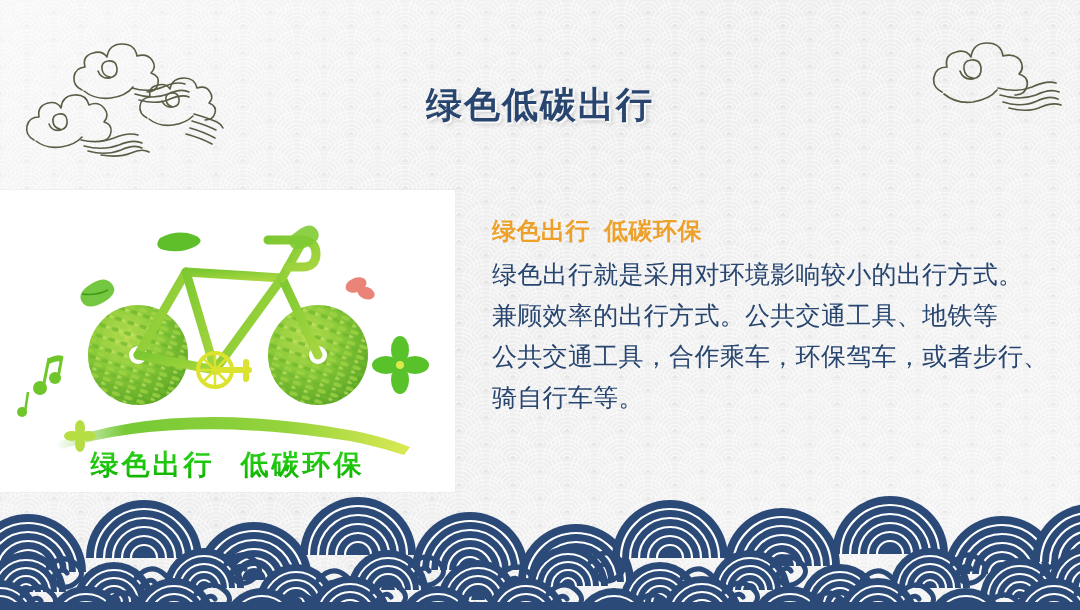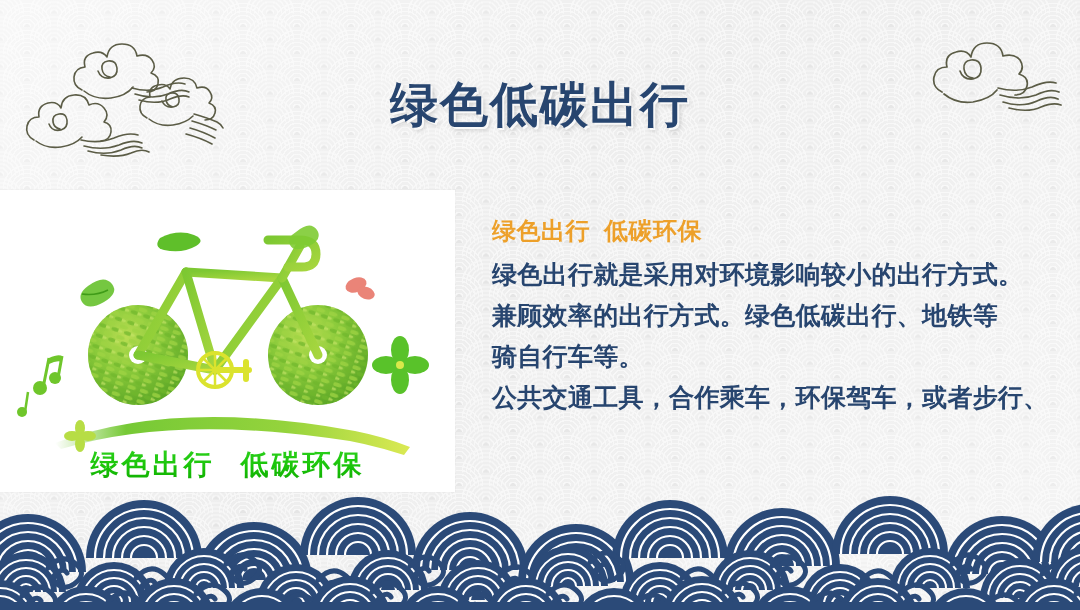--- a/index.html
+++ b/index.html
@@ -38,21 +38,21 @@
   }
 
   
   .cloud{position:absolute;}
   #cloud-left{left:14px;top:22px;width:210px;height:150px;}
   #cloud-right{left:920px;top:18px;width:150px;height:110px;}
 
   
   #title{
     position:absolute;left:0;right:0;top:74px;text-align:center;
-    font-size:48px;line-height:62px;font-weight:bold;letter-spacing:2px;
+    font-size:36px;line-height:62px;font-weight:bold;letter-spacing:2px;
     color:#27456f;
     text-shadow:2px 2px 0 rgba(255,255,255,.85), 3px 3px 4px rgba(120,120,120,.35);
     white-space:nowrap;
   }
 
   
   #image-card{
     position:absolute;left:0;top:190px;width:455px;height:302px;
     background:#ffffff;overflow:hidden;
     box-shadow:0 0 0 1px rgba(0,0,0,.02);
@@ -71,21 +71,21 @@
   
   #body-block{
     position:absolute;left:492px;top:214px;width:580px;
   }
   #body-heading{
     font-size:24px;line-height:34px;font-weight:bold;letter-spacing:.5px;
     color:#eda02a;margin:0 0 6px 0;white-space:nowrap;
   }
   #body-heading .gap{display:inline-block;width:14px;}
   .body-line{
-    font-size:25px;line-height:41px;font-weight:bold;letter-spacing:.3px;
+    font-size:25px;line-height:41px;font-weight:normal;letter-spacing:.3px;
     color:#27456f;white-space:nowrap;
   }
 
   
   #wave-band{
     position:absolute;left:0;bottom:0;width:1080px;height:120px;overflow:hidden;
   }
   #wave-svg{position:absolute;left:0;bottom:0;width:1080px;height:120px;}
 </style>
 </head>
@@ -229,23 +229,23 @@
     <div id="bike-caption">
       <span>绿色出行</span><span class="gap"></span><span>低碳环保</span>
     </div>
   </div>
 
   <div id="body-block">
     <div id="body-heading">
       <span>绿色出行</span><span class="gap"></span><span>低碳环保</span>
     </div>
     <div class="body-line">绿色出行就是采用对环境影响较小的出行方式。</div>
-    <div class="body-line">兼顾效率的出行方式。绿色低碳出行、地铁等</div>
+    <div class="body-line">兼顾效率的出行方式。公共交通工具、地铁等</div>
+    <div class="body-line">公共交通工具，合作乘车，环保驾车，或者步行、</div>
     <div class="body-line">骑自行车等。</div>
-    <div class="body-line">公共交通工具，合作乘车，环保驾车，或者步行、</div>
   </div>
 
   <div id="wave-band">
     <svg id="wave-svg" viewBox="0 0 1080 120" preserveAspectRatio="none">
       <defs>
         <g id="waveHill">
           <path d="M0,120 A58,58 0 0 1 116,120 Z" fill="#2b4a78"></path>
           <g fill="none" stroke="#ffffff" stroke-width="2.2">
             <path d="M9,120 A49,49 0 0 1 107,120"></path>
             <path d="M18,120 A40,40 0 0 1 98,120"></path>

